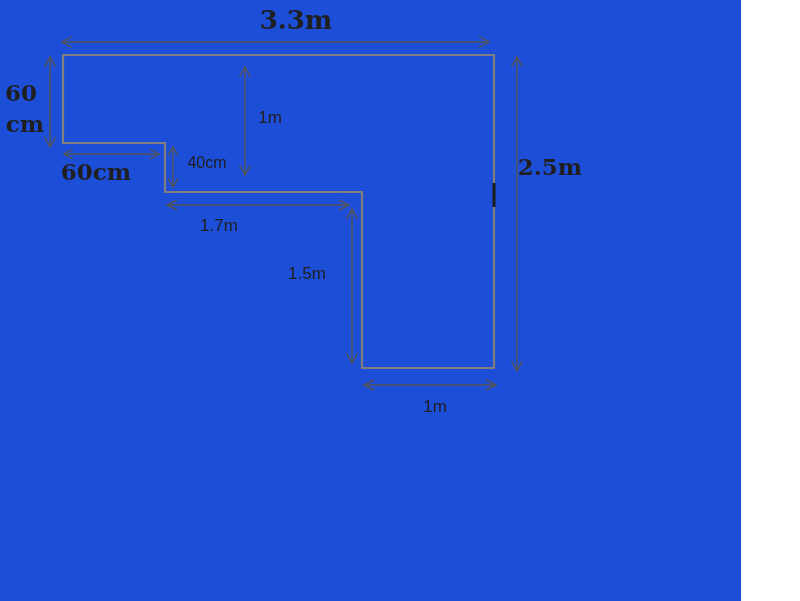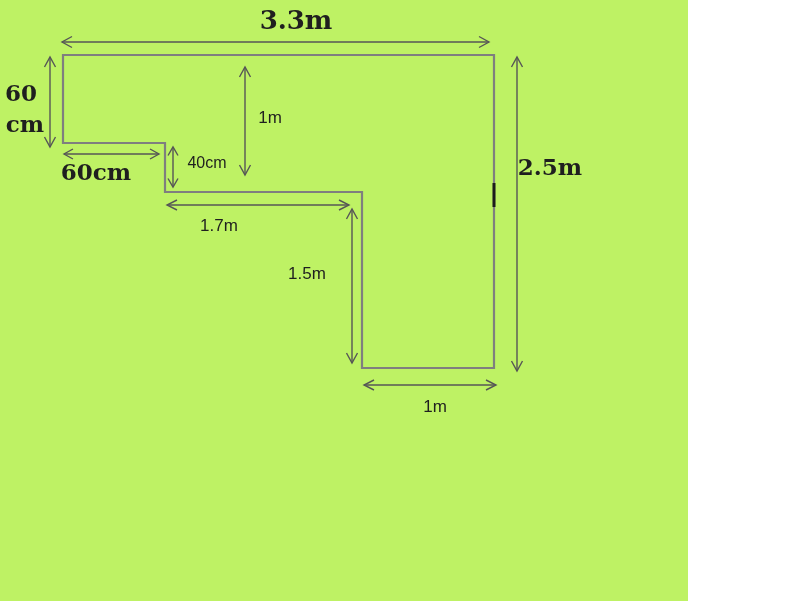--- a/index.html
+++ b/index.html
@@ -1,19 +1,19 @@
 <!DOCTYPE html>
 <html><head>
 <meta charset="utf-8">
 <style>
   html, body { margin:0; padding:0; background:#ffffff; }
   .stage {
     position:relative;
-    width:688px; height:601px;
-    background:#bef264;
+    width:741px; height:601px;
+    background:#1d4ed8;
     overflow:hidden;
     font-family:"Liberation Sans", sans-serif;
   }
   svg { display:block; }
   .outline { fill:none; stroke-width:2.2; stroke-linejoin:miter; }
   .artifact { fill:none; stroke-width:3; }
   .arrow-line { stroke-width:1.4; fill:none; }
   .arrow-head { fill:none; stroke-width:1.4; stroke-linejoin:miter; stroke-linecap:butt; }
   .lbl-serif   { font-family:"DejaVu Serif", serif; font-weight:700; font-size:23px; }
   .lbl-serif-lg{ font-family:"DejaVu Serif", serif; font-weight:700; font-size:26px; }

